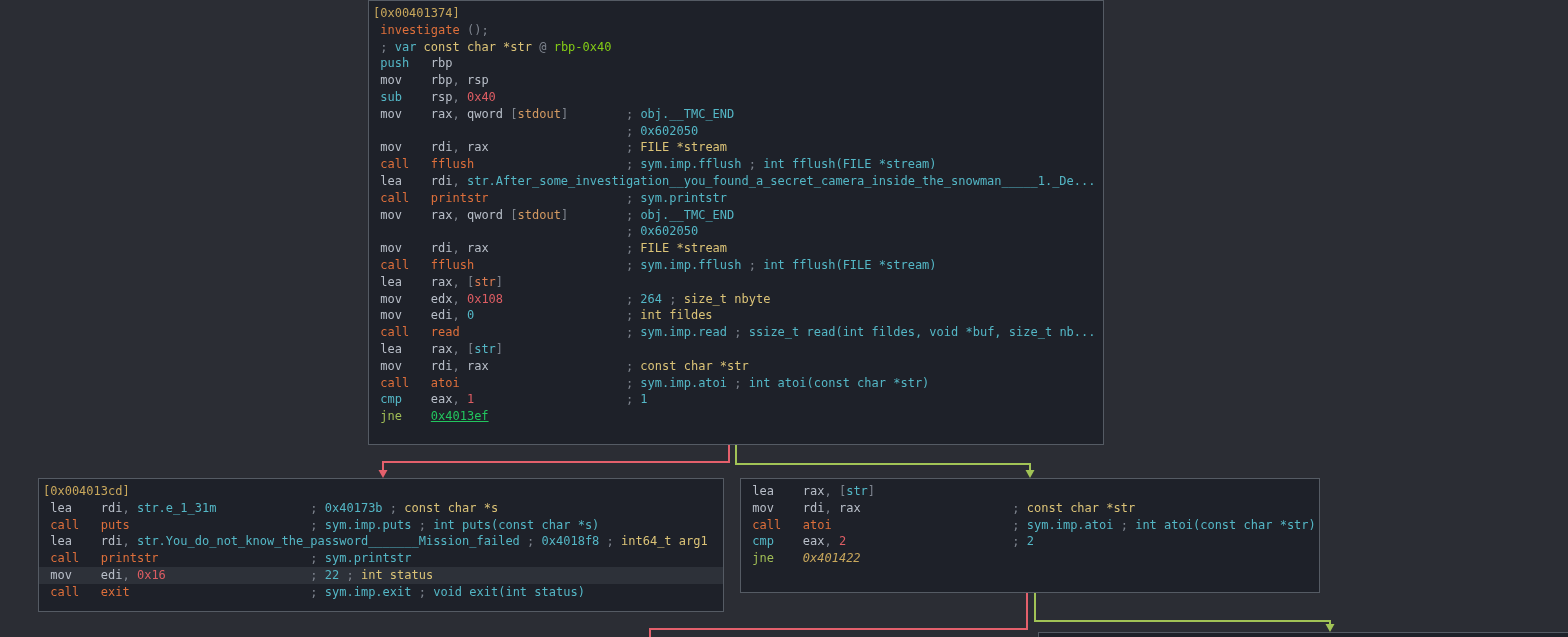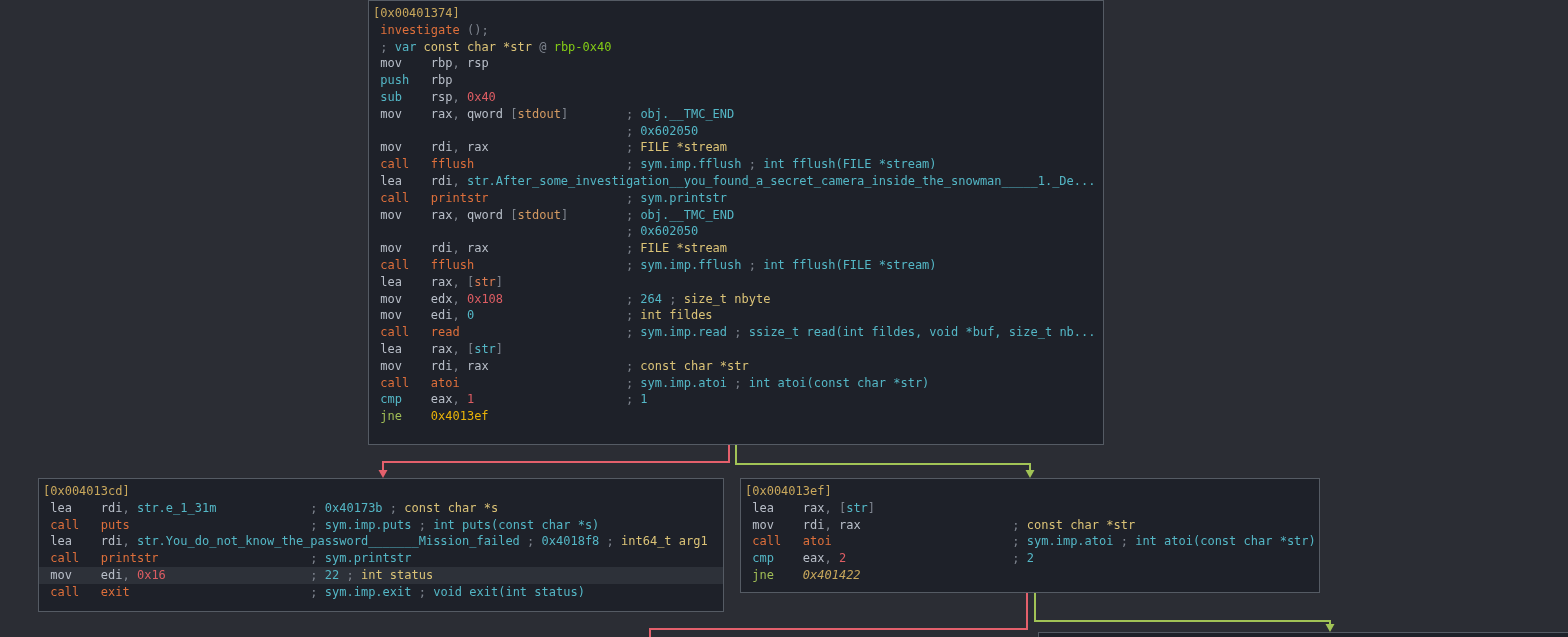--- a/index.html
+++ b/index.html
@@ -39,54 +39,53 @@
   }
 </style>
 </head>
 <body>
 
 <div id="canvas">
   <div class="block" style="left: 368px; top: 0px; width: 736px; height: 445px;">
       <div class="line"><span style="color: rgb(201, 168, 92);">[0x00401374]</span></div>
       <div class="line"><span style="color: rgb(222, 111, 59);"> investigate</span><span style="color: rgb(126, 132, 142);"> ();</span></div>
       <div class="line"><span style="color: rgb(126, 132, 142);"> ; </span><span style="color: rgb(84, 183, 198);">var</span><span style="color: rgb(126, 132, 142);"> </span><span style="color: rgb(219, 195, 119);">const char *str</span><span style="color: rgb(126, 132, 142);"> @ </span><span style="color: #84cc16;">rbp-0x40</span></div>
+      <div class="line"><span style="color: rgb(84, 183, 198);"> push   </span><span style="color: rgb(185, 191, 201);">rbp</span></div>
       <div class="line"><span style="color: rgb(185, 191, 201);"> mov    </span><span style="color: rgb(185, 191, 201);">rbp</span><span style="color: rgb(126, 132, 142);">, </span><span style="color: rgb(185, 191, 201);">rsp</span></div>
-      <div class="line"><span style="color: rgb(84, 183, 198);"> push   </span><span style="color: rgb(185, 191, 201);">rbp</span></div>
       <div class="line"><span style="color: rgb(84, 183, 198);"> sub    </span><span style="color: rgb(185, 191, 201);">rsp</span><span style="color: rgb(126, 132, 142);">, </span><span style="color: rgb(222, 93, 99);">0x40</span></div>
       <div class="line"><span style="color: rgb(185, 191, 201);"> mov    </span><span style="color: rgb(185, 191, 201);">rax</span><span style="color: rgb(126, 132, 142);">, </span><span style="color: rgb(185, 191, 201);">qword </span><span style="color: rgb(126, 132, 142);">[</span><span style="color: rgb(212, 154, 98);">stdout</span><span style="color: rgb(126, 132, 142);">]</span><span>        </span><span style="color: rgb(126, 132, 142);">; </span><span style="color: rgb(84, 183, 198);">obj.__TMC_END</span></div>
       <div class="line"><span>                                   </span><span style="color: rgb(126, 132, 142);">; </span><span style="color: rgb(84, 183, 198);">0x602050</span></div>
       <div class="line"><span style="color: rgb(185, 191, 201);"> mov    </span><span style="color: rgb(185, 191, 201);">rdi</span><span style="color: rgb(126, 132, 142);">, </span><span style="color: rgb(185, 191, 201);">rax</span><span>                   </span><span style="color: rgb(126, 132, 142);">; </span><span style="color: rgb(219, 195, 119);">FILE *stream</span></div>
       <div class="line"><span style="color: rgb(222, 111, 59);"> call   </span><span style="color: rgb(222, 111, 59);">fflush</span><span>                     </span><span style="color: rgb(126, 132, 142);">; </span><span style="color: rgb(84, 183, 198);">sym.imp.fflush</span><span style="color: rgb(126, 132, 142);"> ; </span><span style="color: rgb(84, 183, 198);">int fflush(FILE *stream)</span></div>
       <div class="line"><span style="color: rgb(185, 191, 201);"> lea    </span><span style="color: rgb(185, 191, 201);">rdi</span><span style="color: rgb(126, 132, 142);">, </span><span style="color: rgb(84, 183, 198);">str.After_some_investigation__you_found_a_secret_camera_inside_the_snowman_____1._De...</span></div>
       <div class="line"><span style="color: rgb(222, 111, 59);"> call   </span><span style="color: rgb(222, 111, 59);">printstr</span><span>                   </span><span style="color: rgb(126, 132, 142);">; </span><span style="color: rgb(84, 183, 198);">sym.printstr</span></div>
       <div class="line"><span style="color: rgb(185, 191, 201);"> mov    </span><span style="color: rgb(185, 191, 201);">rax</span><span style="color: rgb(126, 132, 142);">, </span><span style="color: rgb(185, 191, 201);">qword </span><span style="color: rgb(126, 132, 142);">[</span><span style="color: rgb(212, 154, 98);">stdout</span><span style="color: rgb(126, 132, 142);">]</span><span>        </span><span style="color: rgb(126, 132, 142);">; </span><span style="color: rgb(84, 183, 198);">obj.__TMC_END</span></div>
       <div class="line"><span>                                   </span><span style="color: rgb(126, 132, 142);">; </span><span style="color: rgb(84, 183, 198);">0x602050</span></div>
       <div class="line"><span style="color: rgb(185, 191, 201);"> mov    </span><span style="color: rgb(185, 191, 201);">rdi</span><span style="color: rgb(126, 132, 142);">, </span><span style="color: rgb(185, 191, 201);">rax</span><span>                   </span><span style="color: rgb(126, 132, 142);">; </span><span style="color: rgb(219, 195, 119);">FILE *stream</span></div>
       <div class="line"><span style="color: rgb(222, 111, 59);"> call   </span><span style="color: rgb(222, 111, 59);">fflush</span><span>                     </span><span style="color: rgb(126, 132, 142);">; </span><span style="color: rgb(84, 183, 198);">sym.imp.fflush</span><span style="color: rgb(126, 132, 142);"> ; </span><span style="color: rgb(84, 183, 198);">int fflush(FILE *stream)</span></div>
       <div class="line"><span style="color: rgb(185, 191, 201);"> lea    </span><span style="color: rgb(185, 191, 201);">rax</span><span style="color: rgb(126, 132, 142);">, </span><span style="color: rgb(126, 132, 142);">[</span><span style="color: rgb(220, 124, 82);">str</span><span style="color: rgb(126, 132, 142);">]</span></div>
       <div class="line"><span style="color: rgb(185, 191, 201);"> mov    </span><span style="color: rgb(185, 191, 201);">edx</span><span style="color: rgb(126, 132, 142);">, </span><span style="color: rgb(222, 93, 99);">0x108</span><span>                 </span><span style="color: rgb(126, 132, 142);">; </span><span style="color: rgb(84, 183, 198);">264</span><span style="color: rgb(126, 132, 142);"> ; </span><span style="color: rgb(219, 195, 119);">size_t nbyte</span></div>
       <div class="line"><span style="color: rgb(185, 191, 201);"> mov    </span><span style="color: rgb(185, 191, 201);">edi</span><span style="color: rgb(126, 132, 142);">, </span><span style="color: rgb(84, 183, 198);">0</span><span>                     </span><span style="color: rgb(126, 132, 142);">; </span><span style="color: rgb(219, 195, 119);">int fildes</span></div>
       <div class="line"><span style="color: rgb(222, 111, 59);"> call   </span><span style="color: rgb(222, 111, 59);">read</span><span>                       </span><span style="color: rgb(126, 132, 142);">; </span><span style="color: rgb(84, 183, 198);">sym.imp.read</span><span style="color: rgb(126, 132, 142);"> ; </span><span style="color: rgb(84, 183, 198);">ssize_t read(int fildes, void *buf, size_t nb...</span></div>
       <div class="line"><span style="color: rgb(185, 191, 201);"> lea    </span><span style="color: rgb(185, 191, 201);">rax</span><span style="color: rgb(126, 132, 142);">, </span><span style="color: rgb(126, 132, 142);">[</span><span style="color: rgb(84, 183, 198);">str</span><span style="color: rgb(126, 132, 142);">]</span></div>
       <div class="line"><span style="color: rgb(185, 191, 201);"> mov    </span><span style="color: rgb(185, 191, 201);">rdi</span><span style="color: rgb(126, 132, 142);">, </span><span style="color: rgb(185, 191, 201);">rax</span><span>                   </span><span style="color: rgb(126, 132, 142);">; </span><span style="color: rgb(219, 195, 119);">const char *str</span></div>
       <div class="line"><span style="color: rgb(222, 111, 59);"> call   </span><span style="color: rgb(222, 111, 59);">atoi</span><span>                       </span><span style="color: rgb(126, 132, 142);">; </span><span style="color: rgb(84, 183, 198);">sym.imp.atoi</span><span style="color: rgb(126, 132, 142);"> ; </span><span style="color: rgb(84, 183, 198);">int atoi(const char *str)</span></div>
       <div class="line"><span style="color: rgb(84, 183, 198);"> cmp    </span><span style="color: rgb(185, 191, 201);">eax</span><span style="color: rgb(126, 132, 142);">, </span><span style="color: rgb(222, 93, 99);">1</span><span>                     </span><span style="color: rgb(126, 132, 142);">; </span><span style="color: rgb(84, 183, 198);">1</span></div>
-      <div class="line"><span style="color: rgb(160, 189, 85);"> jne    </span><span style="color: #eab308;">0x4013ef</span></div>
+      <div class="line"><span style="color: rgb(160, 189, 85);"> jne    </span><span style="color: #22c55e; text-decoration: underline;">0x4013ef</span></div>
     </div>
     <div class="block" style="left: 38px; top: 478px; width: 686px; height: 134px;">
       <div class="line"><span style="color: rgb(201, 168, 92);">[0x004013cd]</span></div>
       <div class="line"><span style="color: rgb(185, 191, 201);"> lea    </span><span style="color: rgb(185, 191, 201);">rdi</span><span style="color: rgb(126, 132, 142);">, </span><span style="color: rgb(84, 183, 198);">str.e_1_31m</span><span>             </span><span style="color: rgb(126, 132, 142);">; </span><span style="color: rgb(84, 183, 198);">0x40173b</span><span style="color: rgb(126, 132, 142);"> ; </span><span style="color: rgb(219, 195, 119);">const char *s</span></div>
       <div class="line"><span style="color: rgb(222, 111, 59);"> call   </span><span style="color: rgb(222, 111, 59);">puts</span><span>                         </span><span style="color: rgb(126, 132, 142);">; </span><span style="color: rgb(84, 183, 198);">sym.imp.puts</span><span style="color: rgb(126, 132, 142);"> ; </span><span style="color: rgb(84, 183, 198);">int puts(const char *s)</span></div>
       <div class="line"><span style="color: rgb(185, 191, 201);"> lea    </span><span style="color: rgb(185, 191, 201);">rdi</span><span style="color: rgb(126, 132, 142);">, </span><span style="color: rgb(84, 183, 198);">str.You_do_not_know_the_password_______Mission_failed</span><span style="color: rgb(126, 132, 142);"> </span><span style="color: rgb(126, 132, 142);">; </span><span style="color: rgb(84, 183, 198);">0x4018f8</span><span style="color: rgb(126, 132, 142);"> ; </span><span style="color: rgb(219, 195, 119);">int64_t arg1</span></div>
       <div class="line"><span style="color: rgb(222, 111, 59);"> call   </span><span style="color: rgb(222, 111, 59);">printstr</span><span>                     </span><span style="color: rgb(126, 132, 142);">; </span><span style="color: rgb(84, 183, 198);">sym.printstr</span></div>
       <div class="line hl"><span style="color: rgb(185, 191, 201);"> mov    </span><span style="color: rgb(185, 191, 201);">edi</span><span style="color: rgb(126, 132, 142);">, </span><span style="color: rgb(222, 93, 99);">0x16</span><span>                    </span><span style="color: rgb(126, 132, 142);">; </span><span style="color: rgb(84, 183, 198);">22</span><span style="color: rgb(126, 132, 142);"> ; </span><span style="color: rgb(219, 195, 119);">int status</span></div>
       <div class="line"><span style="color: rgb(222, 111, 59);"> call   </span><span style="color: rgb(222, 111, 59);">exit</span><span>                         </span><span style="color: rgb(126, 132, 142);">; </span><span style="color: rgb(84, 183, 198);">sym.imp.exit</span><span style="color: rgb(126, 132, 142);"> ; </span><span style="color: rgb(84, 183, 198);">void exit(int status)</span></div>
     </div>
     <div class="block" style="left: 740px; top: 478px; width: 580px; height: 115px;">
-      <div class="line"><span style="color: rgb(201, 168, 92);">[0x004013ef]</span></div>
       <div class="line"><span style="color: rgb(185, 191, 201);"> lea    </span><span style="color: rgb(185, 191, 201);">rax</span><span style="color: rgb(126, 132, 142);">, </span><span style="color: rgb(126, 132, 142);">[</span><span style="color: rgb(84, 183, 198);">str</span><span style="color: rgb(126, 132, 142);">]</span></div>
       <div class="line"><span style="color: rgb(185, 191, 201);"> mov    </span><span style="color: rgb(185, 191, 201);">rdi</span><span style="color: rgb(126, 132, 142);">, </span><span style="color: rgb(185, 191, 201);">rax</span><span>                     </span><span style="color: rgb(126, 132, 142);">; </span><span style="color: rgb(219, 195, 119);">const char *str</span></div>
       <div class="line"><span style="color: rgb(222, 111, 59);"> call   </span><span style="color: rgb(222, 111, 59);">atoi</span><span>                         </span><span style="color: rgb(126, 132, 142);">; </span><span style="color: rgb(84, 183, 198);">sym.imp.atoi</span><span style="color: rgb(126, 132, 142);"> ; </span><span style="color: rgb(84, 183, 198);">int atoi(const char *str)</span></div>
       <div class="line"><span style="color: rgb(84, 183, 198);"> cmp    </span><span style="color: rgb(185, 191, 201);">eax</span><span style="color: rgb(126, 132, 142);">, </span><span style="color: rgb(222, 93, 99);">2</span><span>                       </span><span style="color: rgb(126, 132, 142);">; </span><span style="color: rgb(84, 183, 198);">2</span></div>
       <div class="line"><span style="color: rgb(160, 189, 85);"> jne    </span><span style="color: rgb(201, 168, 92); font-style: italic;">0x401422</span></div>
     </div>
     <div class="block" style="left: 1038px; top: 632px; width: 531px; height: 12px;"></div>
     <svg id="edges">
       <polyline points="729,445 729,462 383,462 383,470" fill="none" stroke="#e4606c" stroke-width="2"></polyline>
       <polygon points="378.5,470 387.5,470 383,478" fill="#e4606c"></polygon>

